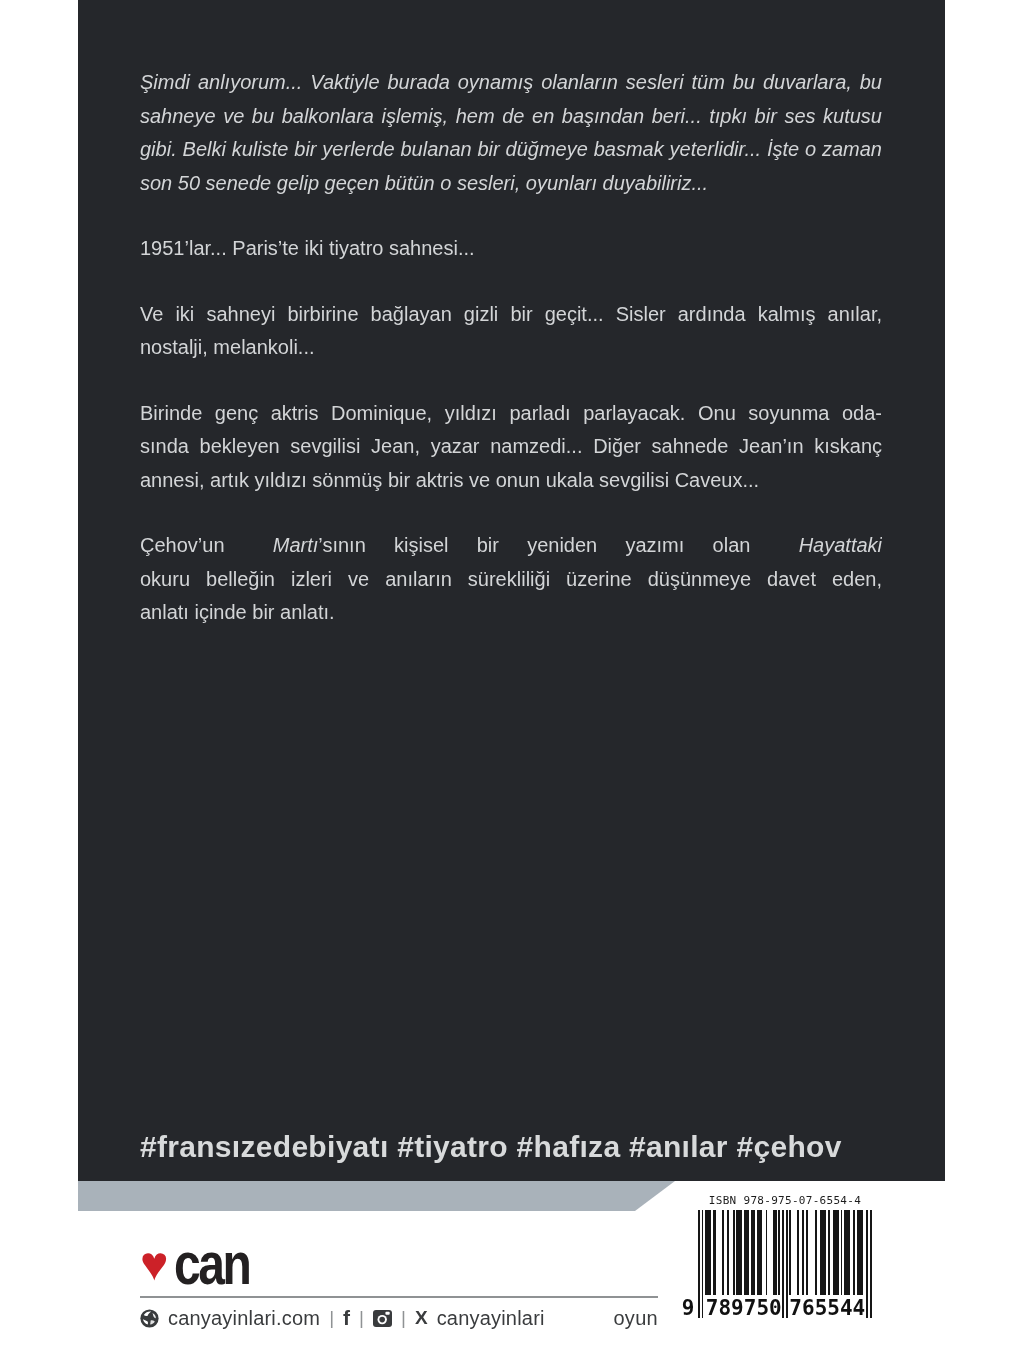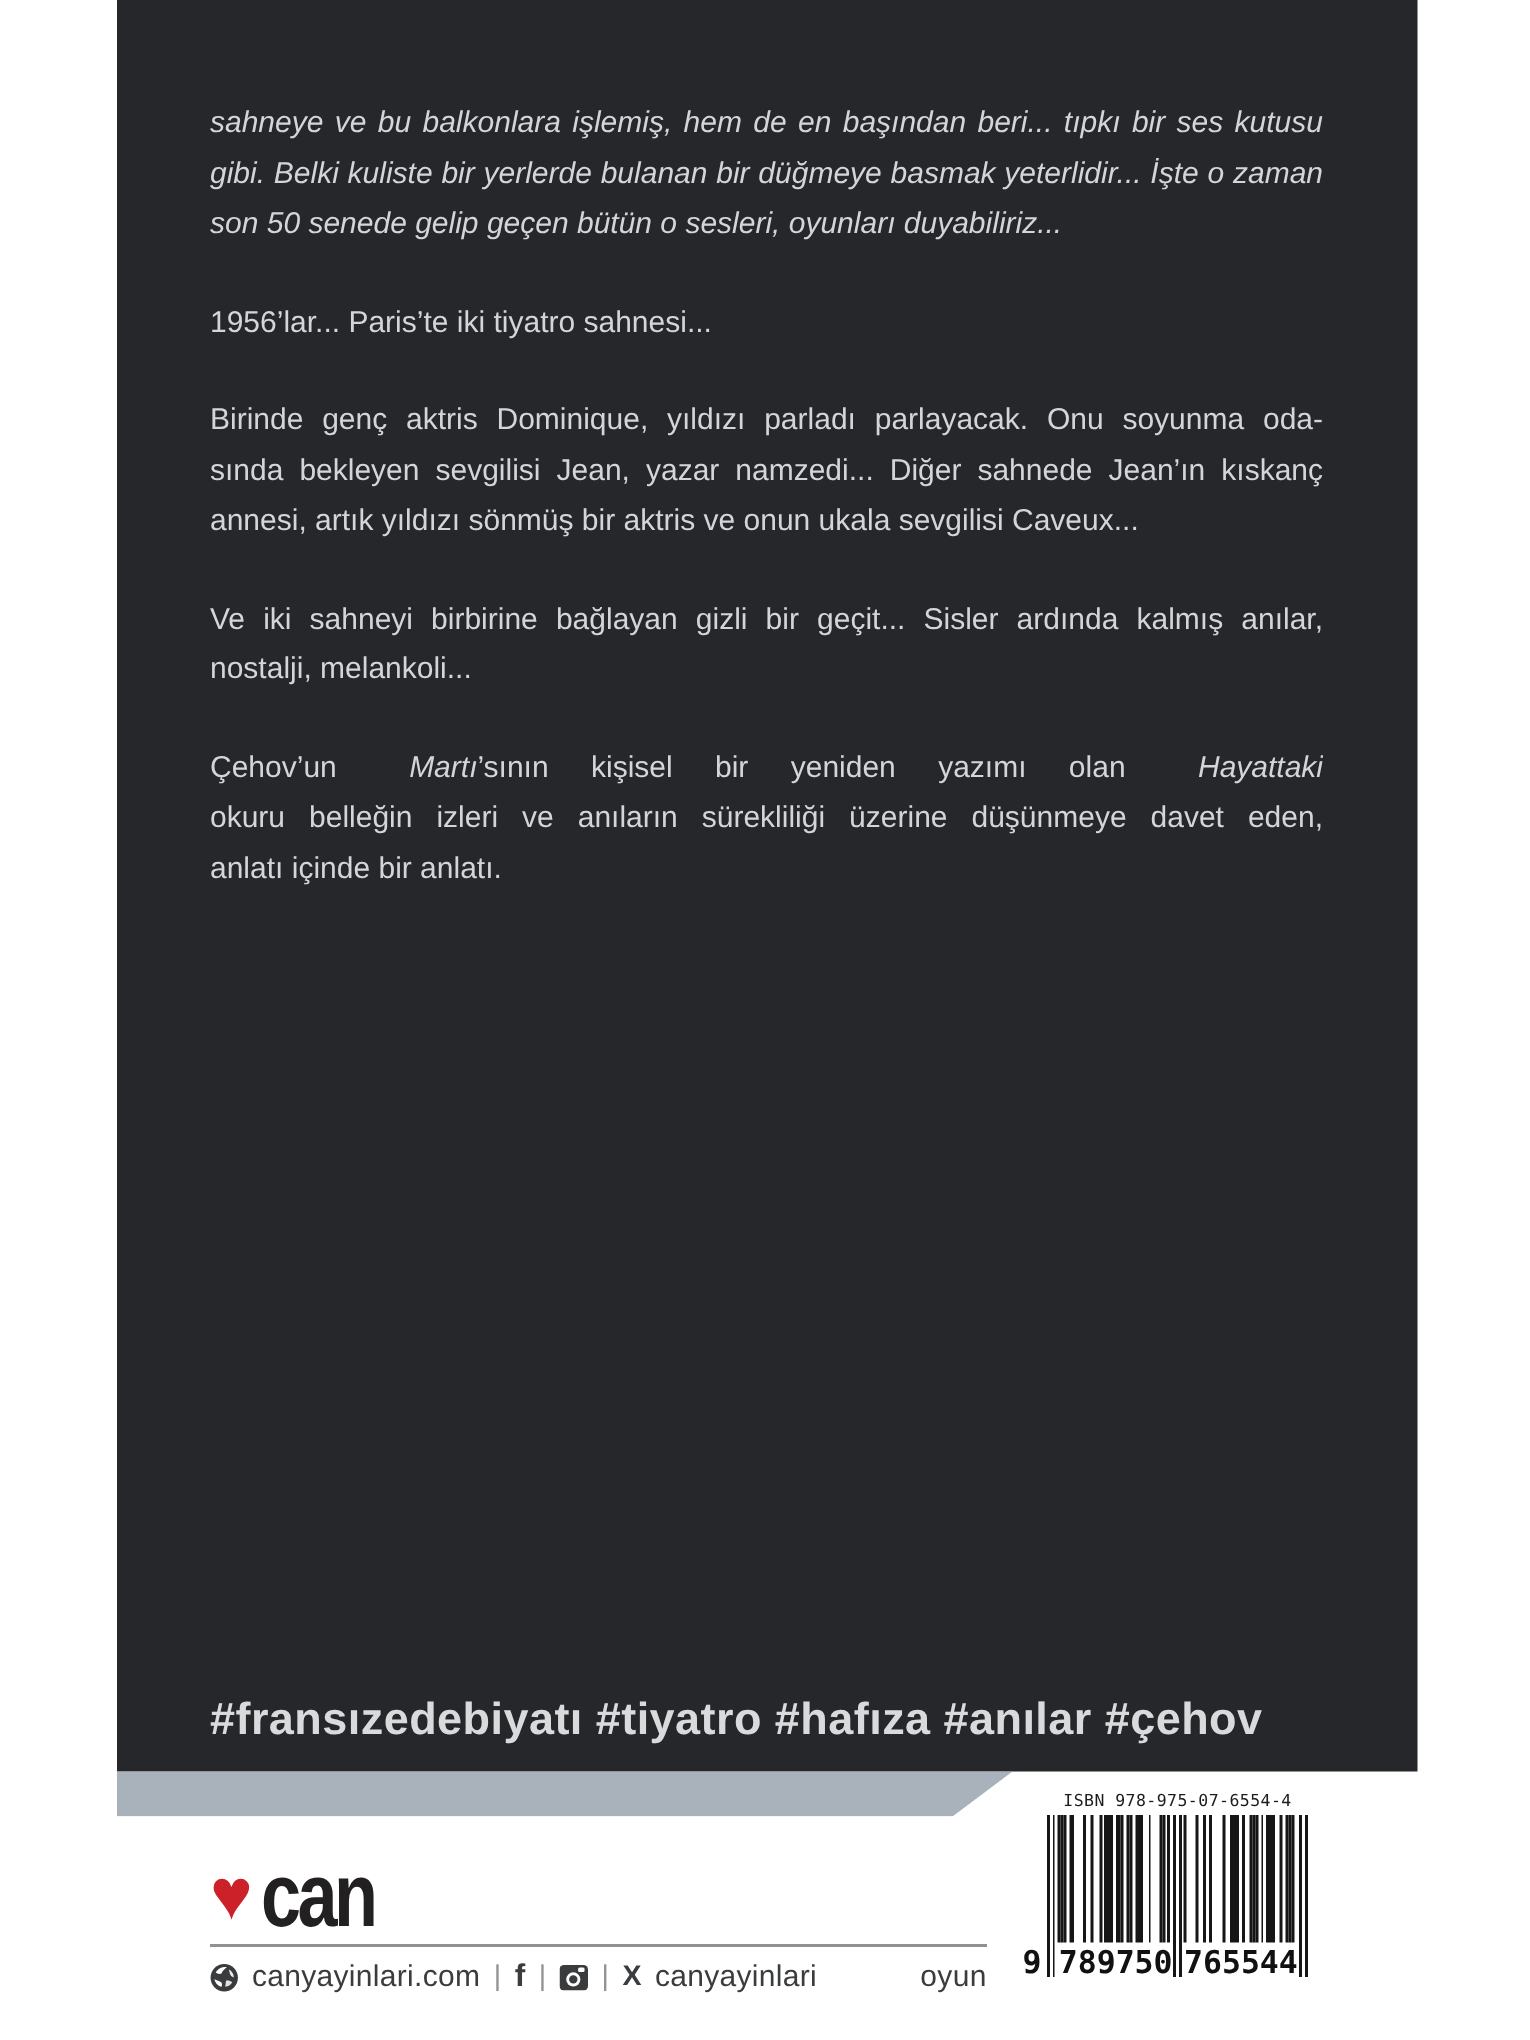--- a/index.html
+++ b/index.html
@@ -61,35 +61,36 @@
   .ean.dr{left:52.5%;width:43%;}
 </style>
 </head>
 <body>
 
 <div class="page">
 
   <div class="cover">
     <div class="text-block">
         <div class="para italic">
+          <div class="line just">Şimdi anlıyorum... Vaktiyle burada oynamış olanların sesleri tüm bu duvarlara, bu</div>
           <div class="line just">sahneye ve bu balkonlara işlemiş, hem de en başından beri... tıpkı bir ses kutusu</div>
           <div class="line just">gibi. Belki kuliste bir yerlerde bulanan bir düğmeye basmak yeterlidir... İşte o zaman</div>
           <div class="line">son 50 senede gelip geçen bütün o sesleri, oyunları duyabiliriz...</div>
         </div>
         <div class="para">
-          <div class="line">1956’lar... Paris’te iki tiyatro sahnesi...</div>
+          <div class="line">1951’lar... Paris’te iki tiyatro sahnesi...</div>
+        </div>
+        <div class="para">
+          <div class="line just">Ve iki sahneyi birbirine bağlayan gizli bir geçit... Sisler ardında kalmış anılar,</div>
+          <div class="line">nostalji, melankoli...</div>
         </div>
         <div class="para">
           <div class="line just">Birinde genç aktris Dominique, yıldızı parladı parlayacak. Onu soyunma oda-</div>
           <div class="line just">sında bekleyen sevgilisi Jean, yazar namzedi... Diğer sahnede Jean’ın kıskanç</div>
           <div class="line">annesi, artık yıldızı sönmüş bir aktris ve onun ukala sevgilisi Caveux...</div>
-        </div>
-        <div class="para">
-          <div class="line just">Ve iki sahneyi birbirine bağlayan gizli bir geçit... Sisler ardında kalmış anılar,</div>
-          <div class="line">nostalji, melankoli...</div>
         </div>
         <div class="para">
           <div class="line just"><span>Çehov’un </span><span class="em">Martı</span><span>’sının kişisel bir yeniden yazımı olan </span><span class="em">Hayattaki Başlangıçlarımız</span><span>,</span></div>
           <div class="line just">okuru belleğin izleri ve anıların sürekliliği üzerine düşünmeye davet eden,</div>
           <div class="line">anlatı içinde bir anlatı.</div>
         </div>
       </div>
     <div class="hashtags">#fransızedebiyatı #tiyatro #hafıza #anılar #çehov</div>
   </div>
 

